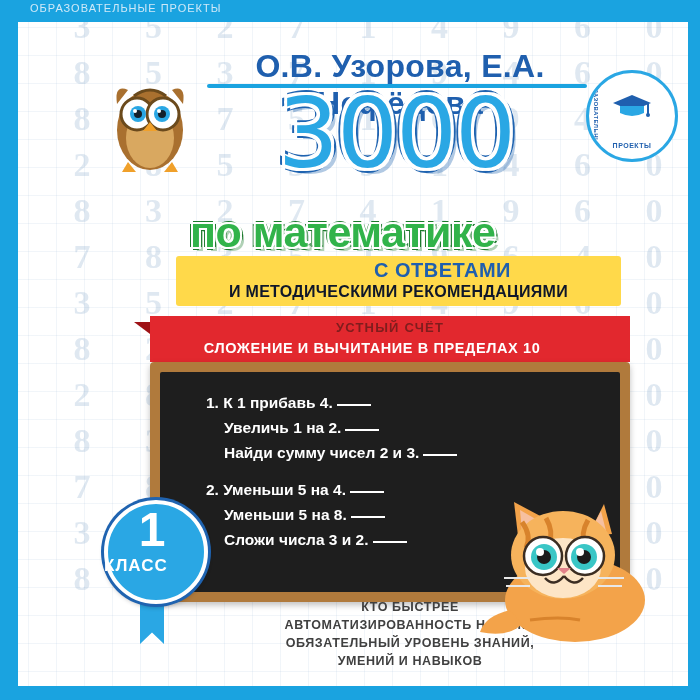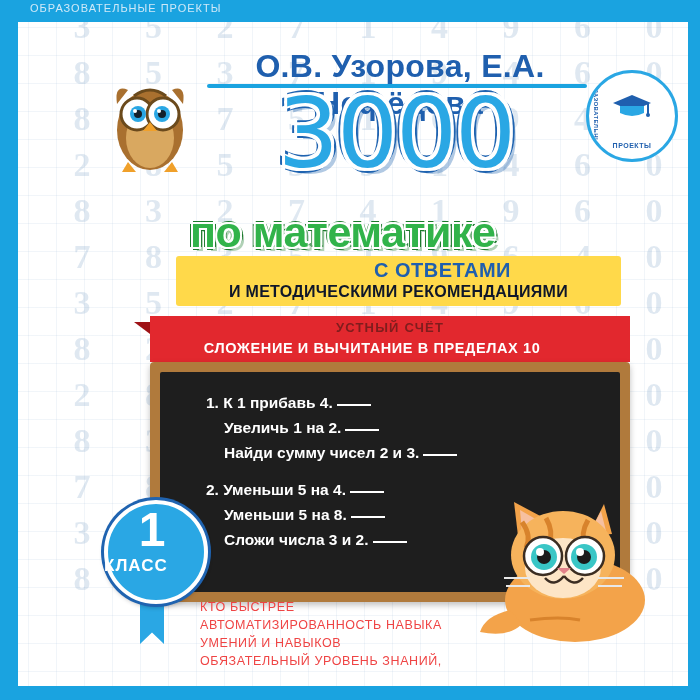--- a/index.html
+++ b/index.html
@@ -286,24 +286,24 @@
     background: #2aa7e4;
     z-index: 4;
     clip-path: polygon(0 0, 100% 0, 100% 100%, 50% 78%, 0 100%);
   }
 
   
   .bottom-text {
     position: absolute;
     left: 200px; top: 598px;
     width: 420px;
-    text-align: left;
-    color: #ef4444;
+    text-align: center;
+    color: #404040;
     font-size: 12.5px;
-    font-weight: normal;
+    font-weight: bold;
     line-height: 18px;
     letter-spacing: 0.6px;
   }
 
   
   .badge {
     position: absolute;
     right: 22px; top: 70px;
     width: 86px; height: 86px;
     border-radius: 50%;
@@ -458,17 +458,17 @@
   </div>
 
   <div class="ribbon-tail"></div>
   <div class="rosette"></div>
   <div class="rosette-num">1</div>
   <div class="rosette-label">КЛАСС</div>
 
   <div class="bottom-text">
     <div>КТО БЫСТРЕЕ</div>
     <div>АВТОМАТИЗИРОВАННОСТЬ НАВЫКА</div>
+    <div>ОБЯЗАТЕЛЬНЫЙ УРОВЕНЬ ЗНАНИЙ,</div>
     <div>УМЕНИЙ И НАВЫКОВ</div>
-    <div>ОБЯЗАТЕЛЬНЫЙ УРОВЕНЬ ЗНАНИЙ,</div>
   </div>
 
 </div>
 
 </body></html>

